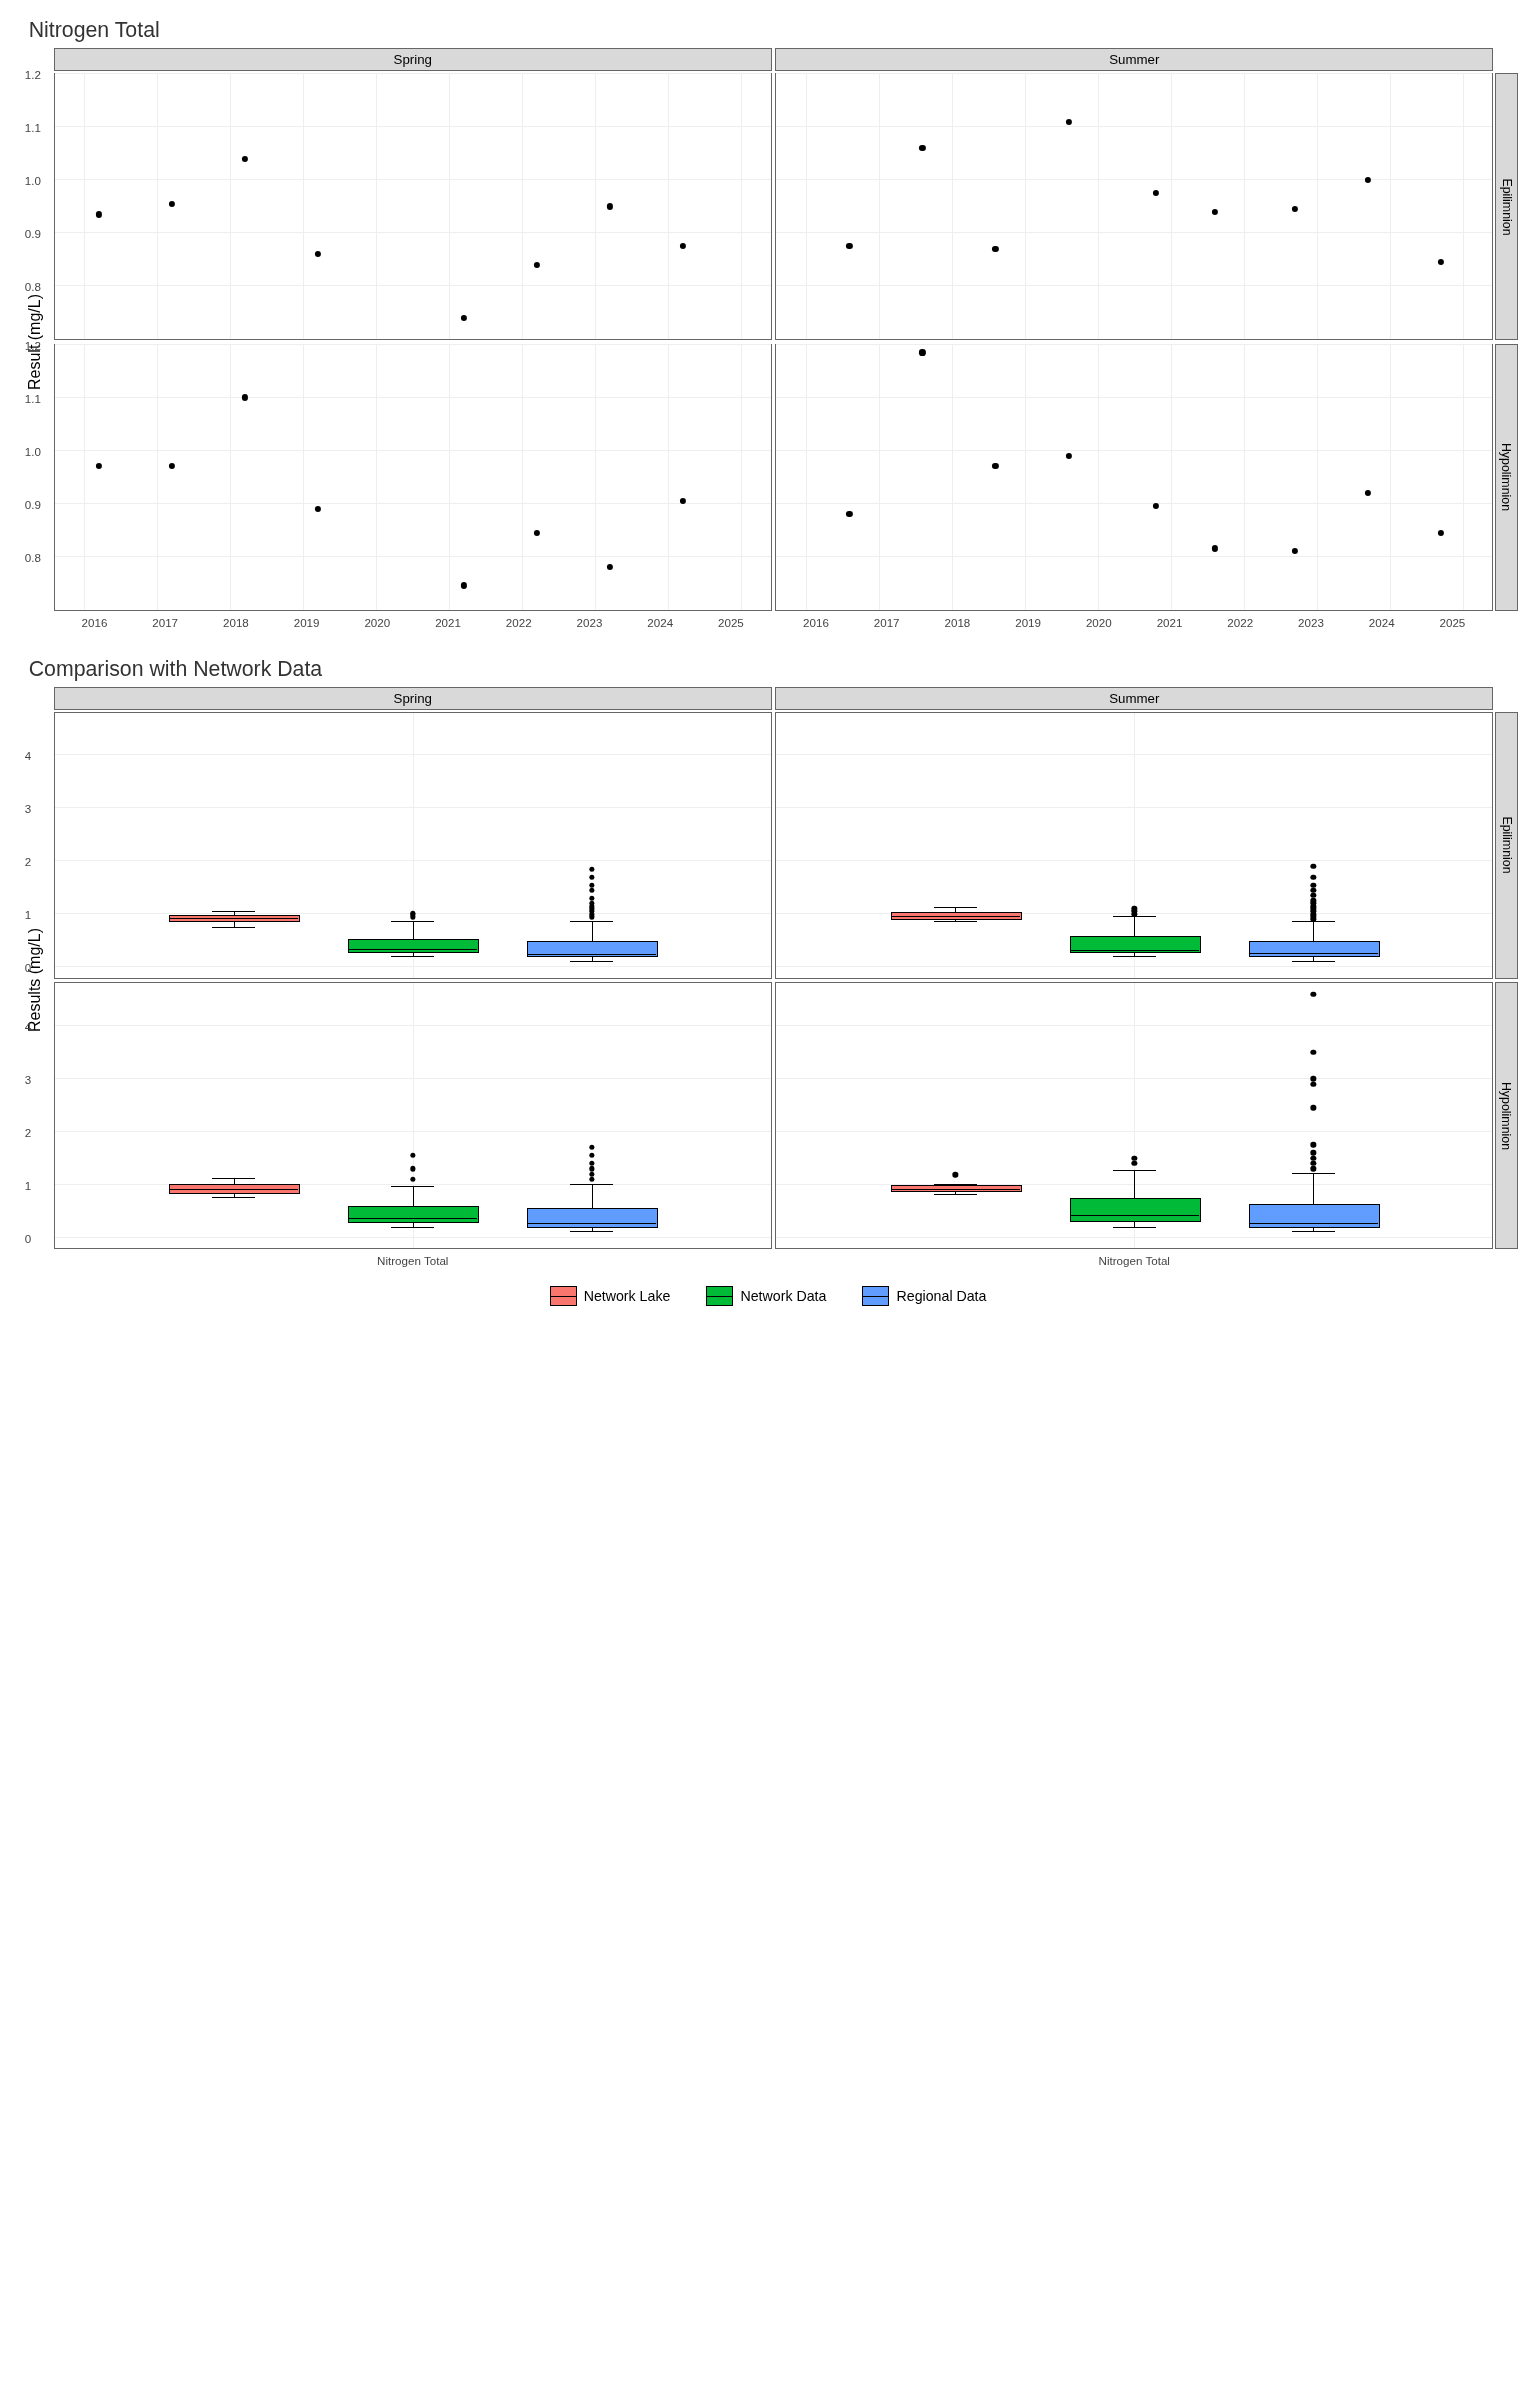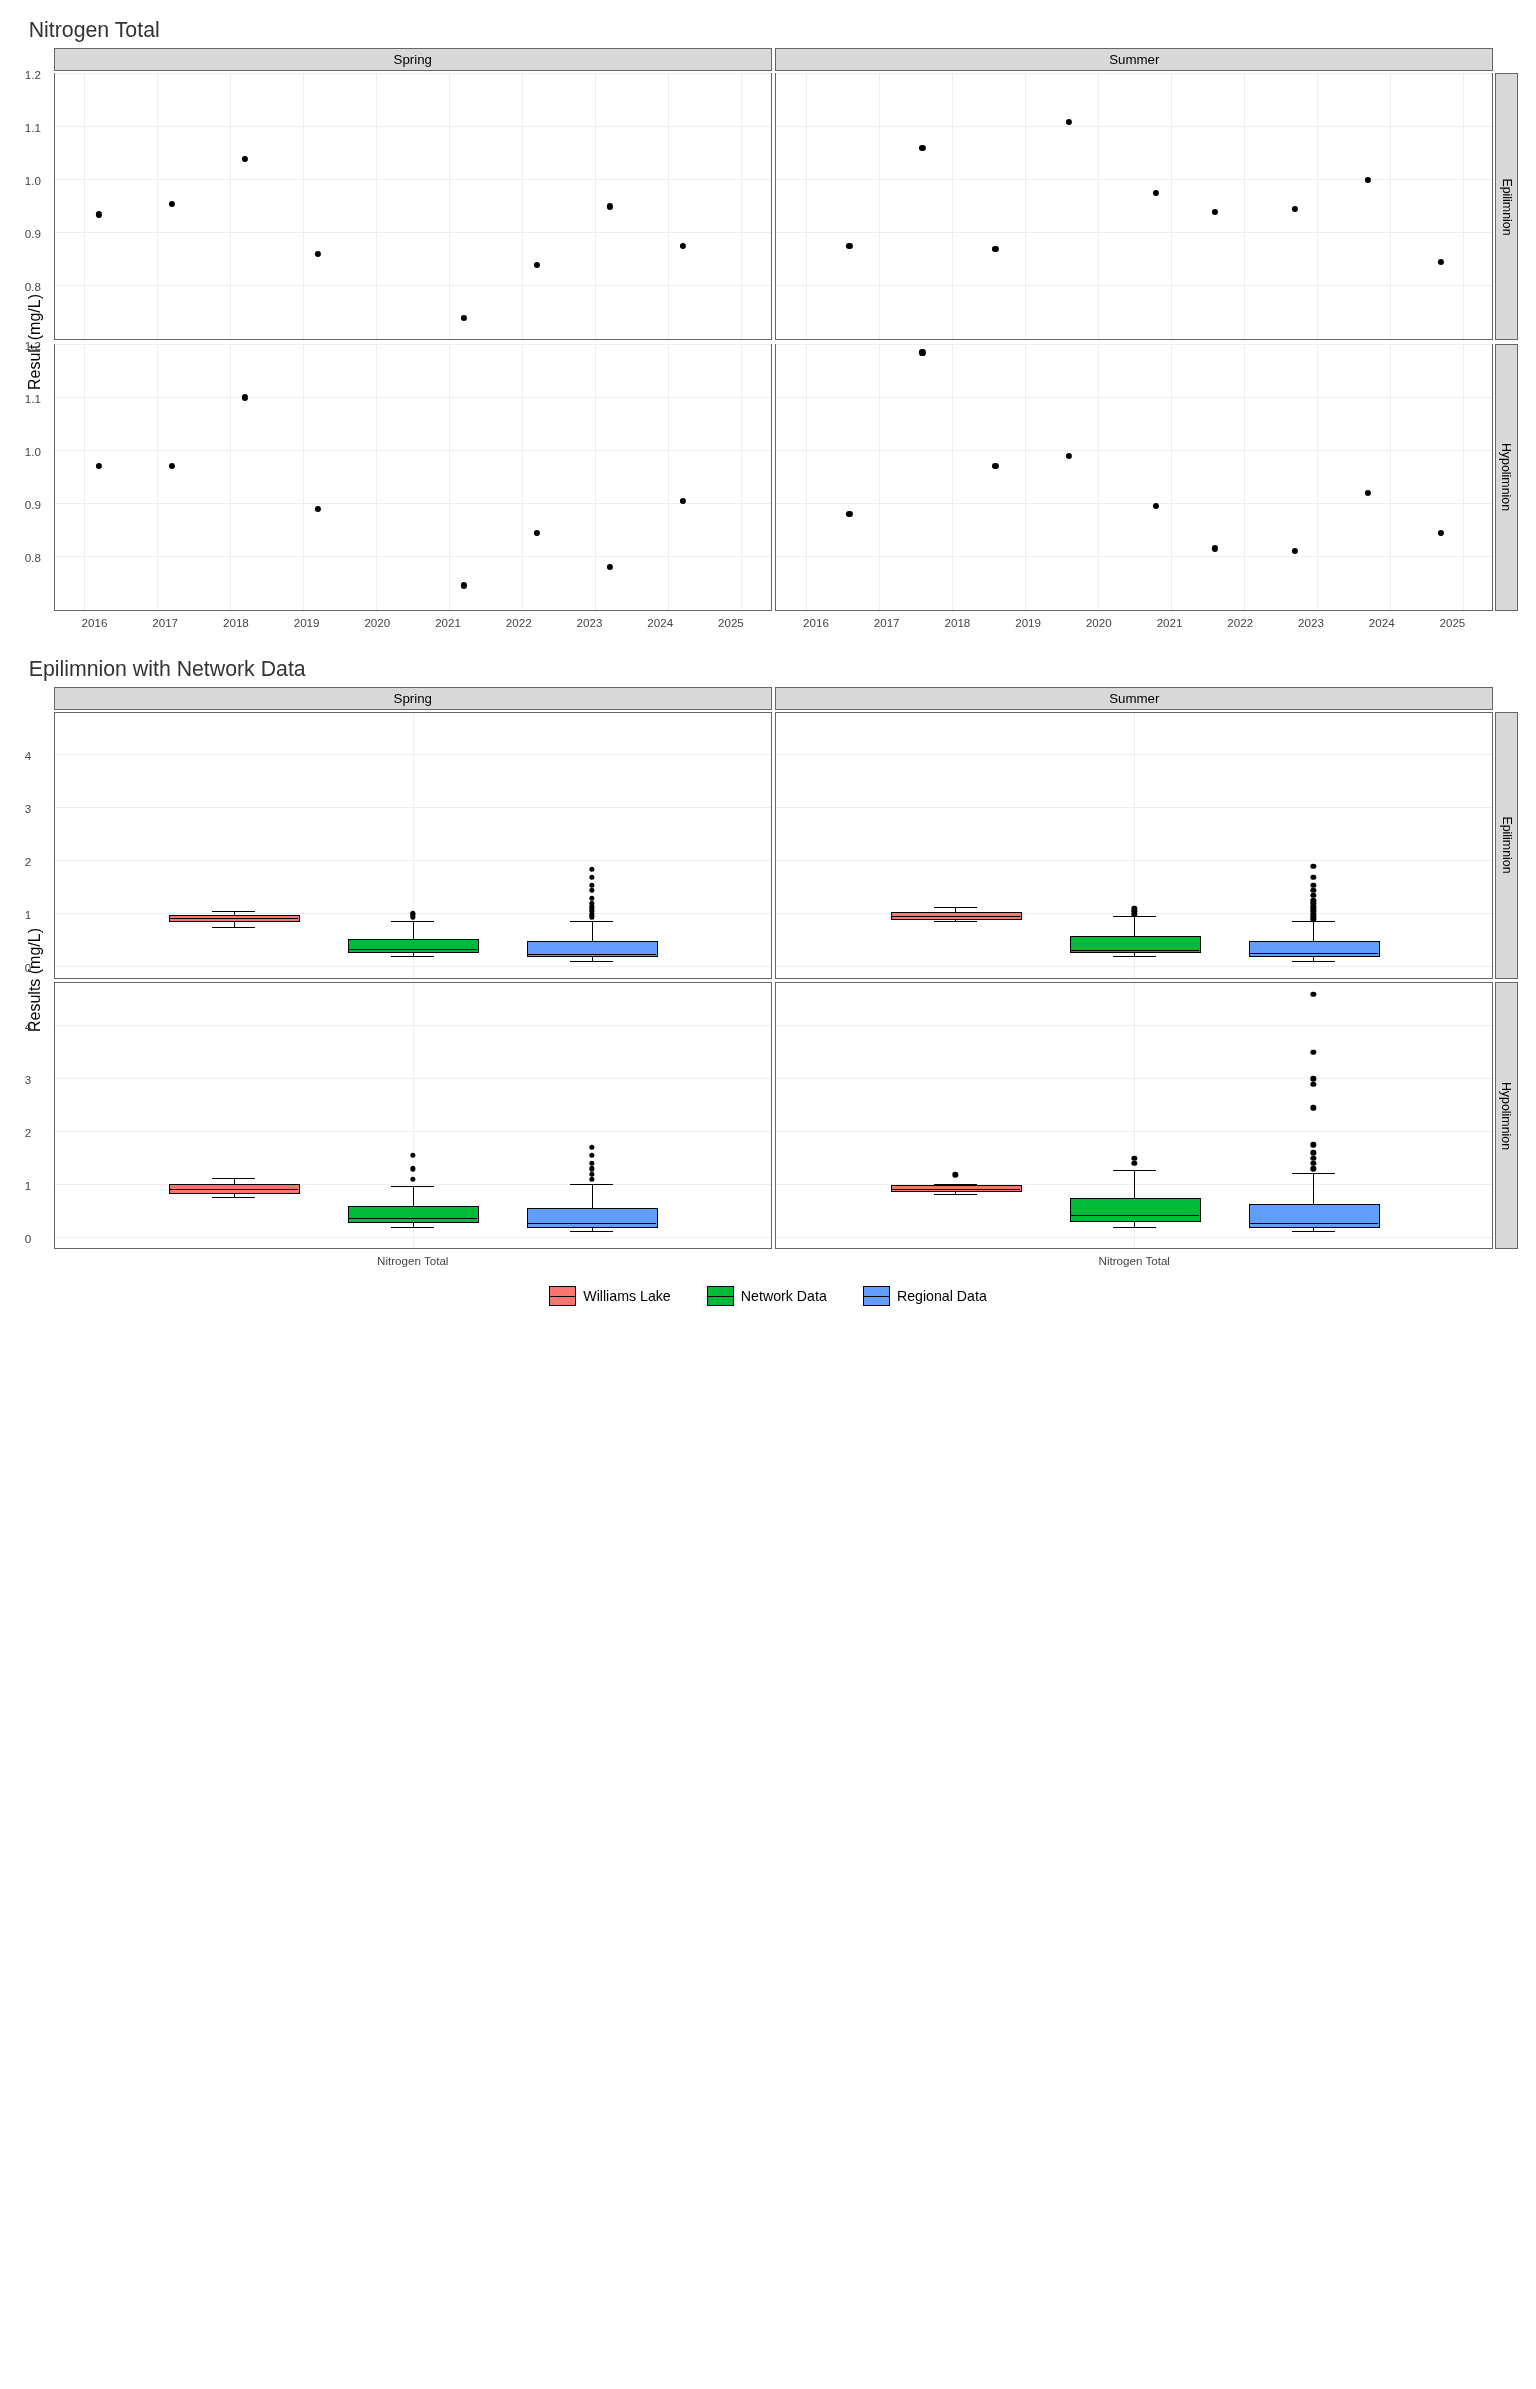--- a/index.html
+++ b/index.html
@@ -226,21 +226,21 @@
           <span>2023</span>
           <span>2024</span>
           <span>2025</span>
         </div>
     </div>
     <div style="grid-row:4;grid-column:4"></div>
   </div>
 </div>
 
 <div class="chart-block">
-  <div class="title">Epilimnion with Network Data</div>
+  <div class="title">Comparison with Network Data</div>
   <div class="facet-grid boxgrid">
     <div style="grid-row:1;grid-column:1"></div>
     <div class="col-strip" style="grid-row:1;grid-column:2">
         <span>Spring</span>
       </div>
     <div class="col-strip" style="grid-row:1;grid-column:3">
         <span>Summer</span>
       </div>
     <div style="grid-row:1;grid-column:4"></div>
 
@@ -418,21 +418,21 @@
       <div class="xaxis" style="justify-content:center">
           <span>Nitrogen Total</span>
         </div>
     </div>
     <div style="grid-row:4;grid-column:4"></div>
   </div>
 
   <div class="legend">
     <div class="item">
         <div class="swatch" style="background:#F8766D"></div>
-        <span>Williams Lake</span>
+        <span>Network Lake</span>
       </div>
     <div class="item">
         <div class="swatch" style="background:#00BA38"></div>
         <span>Network Data</span>
       </div>
     <div class="item">
         <div class="swatch" style="background:#619CFF"></div>
         <span>Regional Data</span>
       </div>
   </div>

